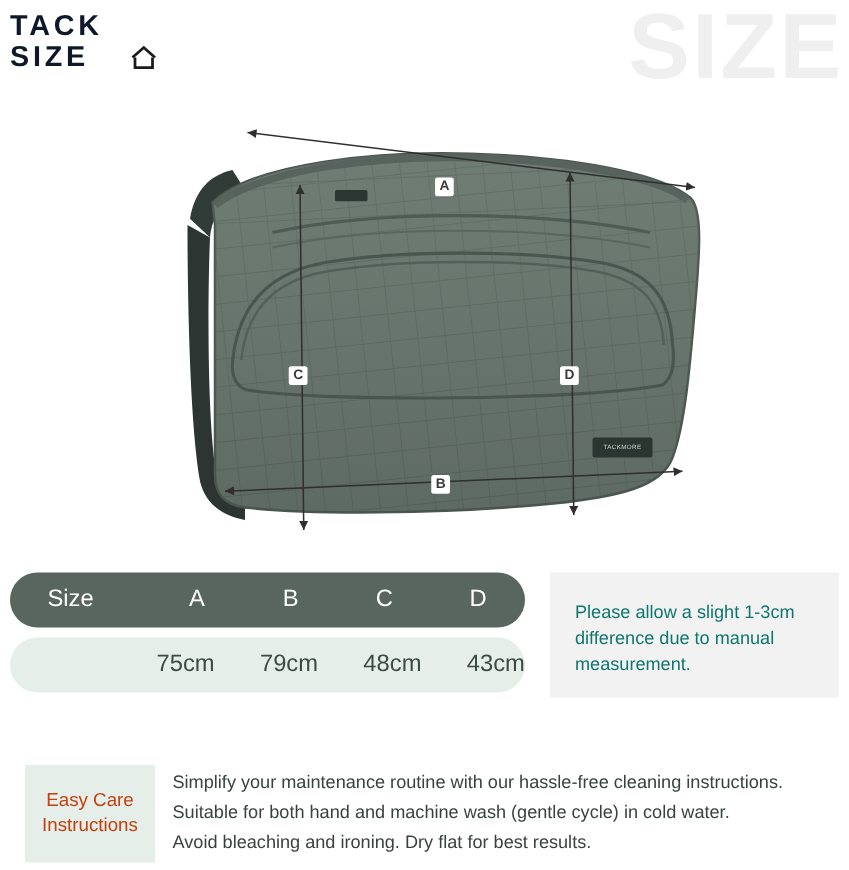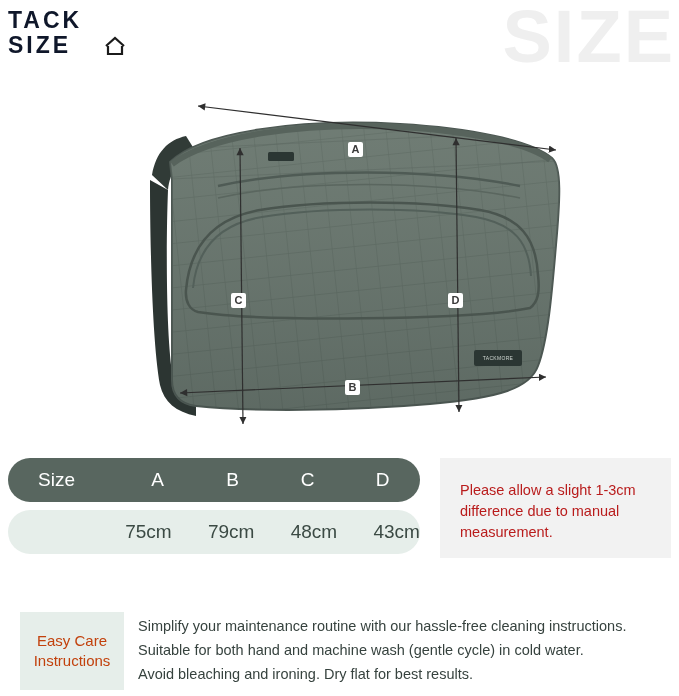--- a/index.html
+++ b/index.html
@@ -140,21 +140,21 @@
     width: 231px;
     height: 100px;
     background: #f2f2f2;
     box-sizing: border-box;
     padding: 22px 18px 0 20px;
   }
   .note p {
     margin: 0;
     font-size: 14.5px;
     line-height: 21px;
-    color: #b91c1c;
+    color: #0f766e;
   }
 
   
   .care {
     position: absolute;
     left: 20px;
     top: 612px;
     width: 651px;
     height: 78px;
   }

